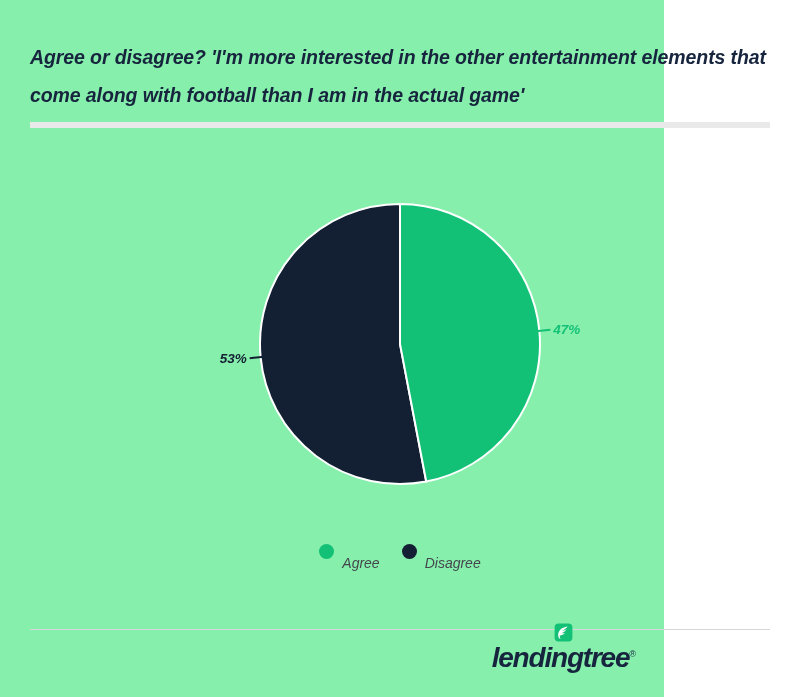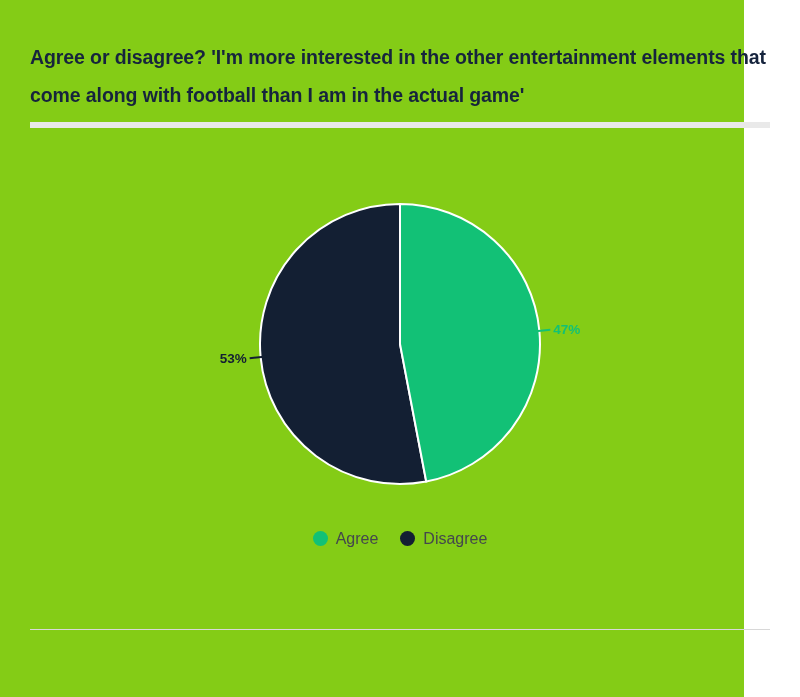--- a/index.html
+++ b/index.html
@@ -10,23 +10,24 @@
     width: 800px;
     height: 697px;
     background: #ffffff;
     font-family: "Liberation Sans", sans-serif;
     overflow: hidden;
     position: relative;
   }
 
   .page {
     position: relative;
-    width: 744px;
+    width: 664px;
     height: 697px;
-    background: #84cc16;
+    background: #86efac;
+    font-style: italic;
   }
 
   
   .title-wrap {
     position: absolute;
     left: 30px;
     top: 38px;
     width: 742px;
   }
   .chart-title {
@@ -93,23 +94,24 @@
     gap: 8px;
   }
   .legend-dot {
     width: 15px;
     height: 15px;
     border-radius: 50%;
     display: block;
   }
   .legend-text {
     font-family: "Liberation Sans", sans-serif;
-    font-size: 16px;
+    font-size: 14px;
     color: #44474d;
     line-height: 15px;
+    margin-top: 25px;
   }
 
   
   .source {
     position: absolute;
     left: 30px;
     top: 582px;
     font-family: "Liberation Sans", sans-serif;
     font-size: 11.5px;
     color: #5e6066;
@@ -181,14 +183,25 @@
     </div>
     <div class="legend-item">
       <span class="legend-dot" style="background:#131f33;"></span>
       <span class="legend-text">Disagree</span>
     </div>
   </div>
 
 
   <div class="rule-bottom"></div>
 
+  <div class="logo">
+    <span class="logo-text">
+      <span>lendingtree</span><span class="logo-reg">®</span>
+      <span class="logo-leaf">
+        <svg width="19" height="19" viewBox="0 0 19 19">
+          <path d="M4.6 0.6 H14.4 A4 4 0 0 1 18.4 4.6 V14.4 A4 4 0 0 1 14.4 18.4 H4.6 A4 4 0 0 1 0.6 14.4 V4.6 A4 4 0 0 1 4.6 0.6 Z" fill="#12c176"></path>
+          <path d="M13.6 3.4 C7.0 4.2 3.6 8.0 4.3 13.2 C4.5 14.6 5.2 15.4 5.2 15.4 L6.6 15.4 C6.6 15.4 5.6 14.2 5.7 12.4 C7.5 12.5 9.6 11.6 11.0 10.0 C9.8 10.4 8.2 10.5 7.0 10.2 C9.2 9.7 11.6 8.1 12.6 6.2 C11.4 7.1 9.6 7.7 8.1 7.8 C10.3 6.6 12.6 5.0 13.6 3.4 Z" fill="#ffffff"></path>
+        </svg>
+      </span>
+    </span>
+  </div>
 
 </div>
 
 </body></html>

